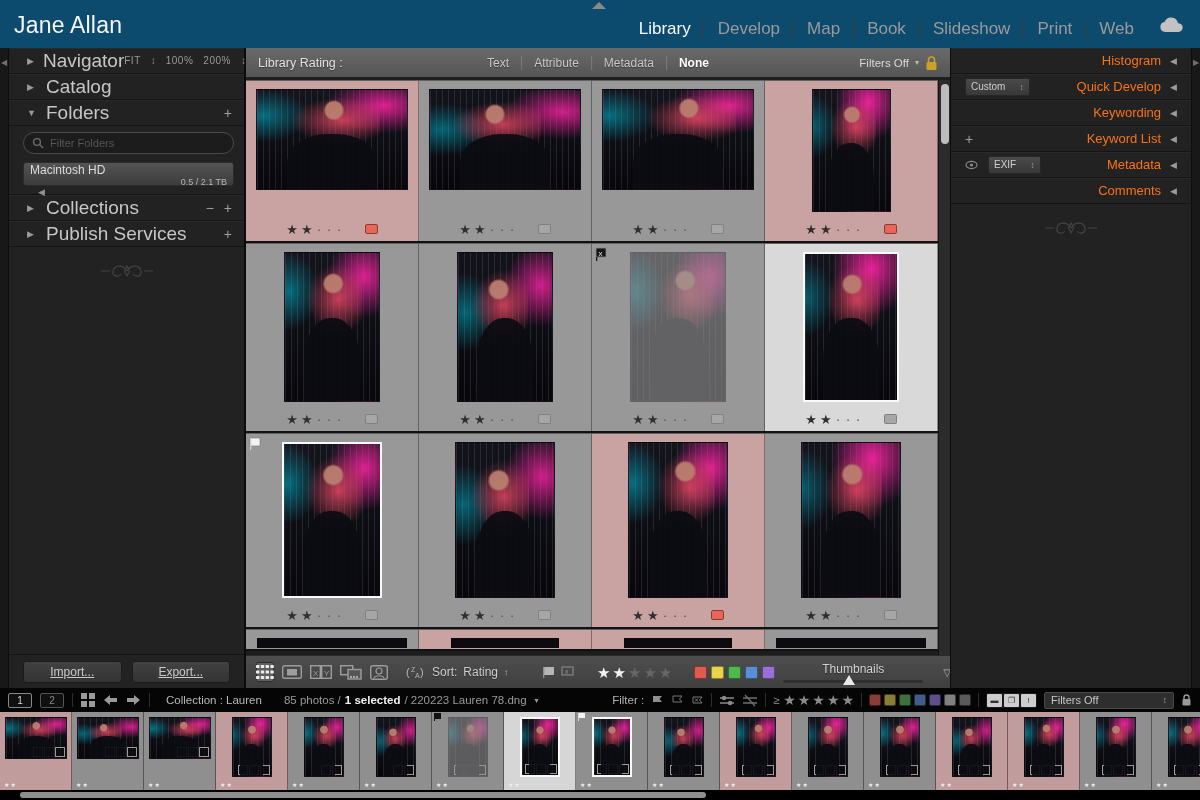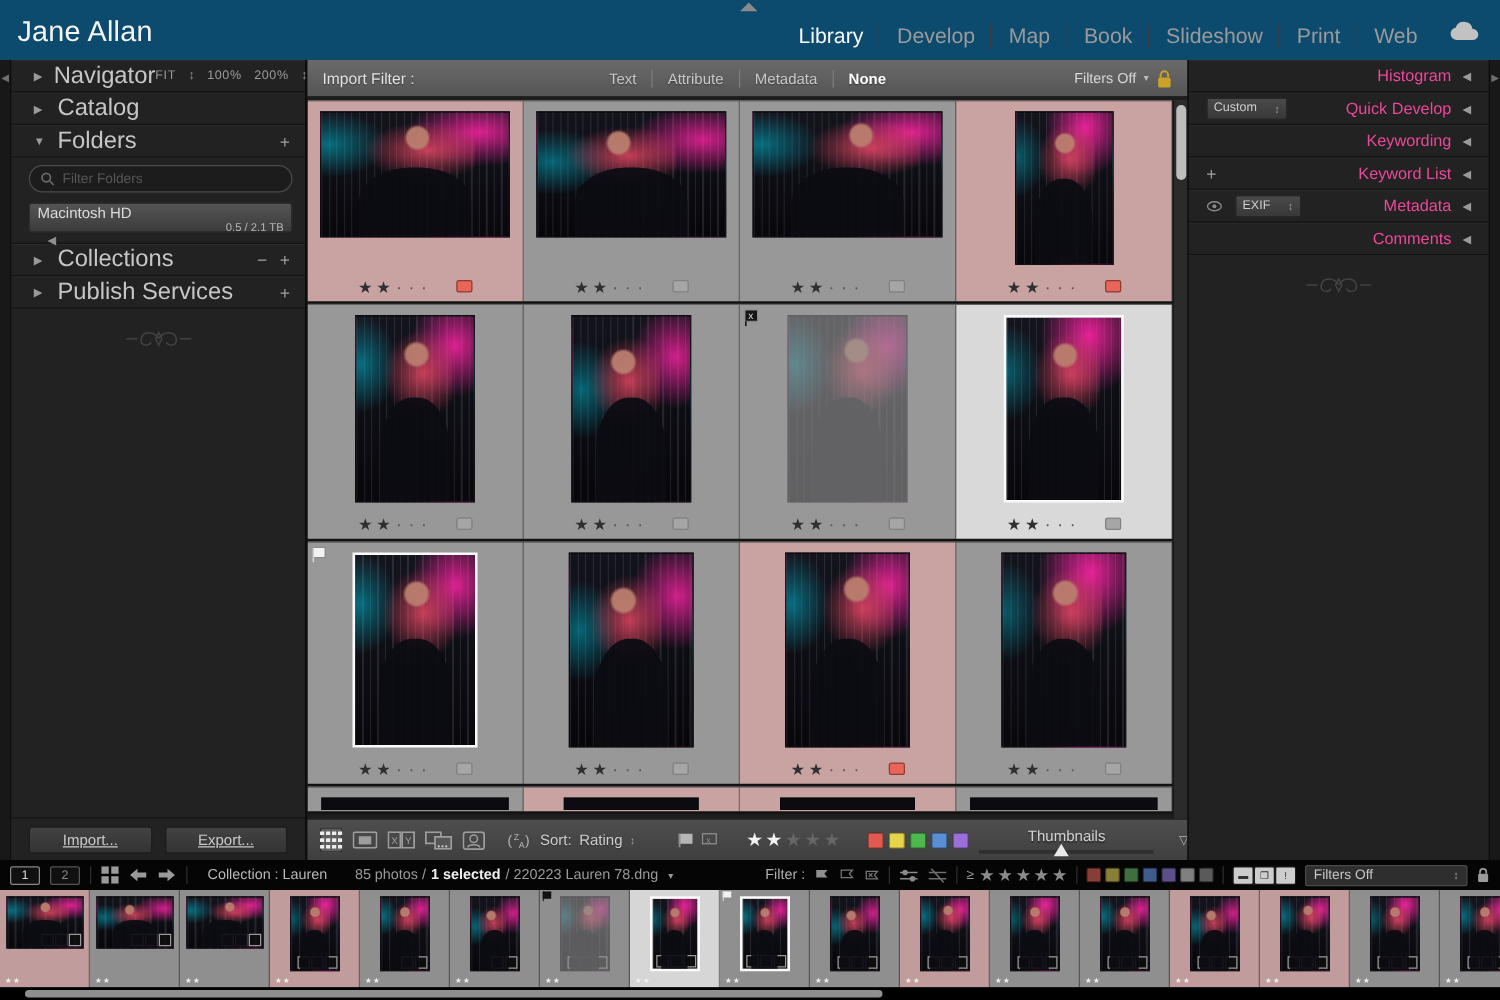--- a/index.html
+++ b/index.html
@@ -48,21 +48,21 @@
   .flourish { display:flex; justify-content:center; padding:14px 0; opacity:.75; }
 
   #panel-end-left { position:absolute; bottom:0; left:9px; right:0; height:34px; display:flex; gap:10px;
     align-items:center; padding:0 14px; background:#222; border-top:1px solid #141414; }
   .lr-btn { flex:1; height:22px; background:linear-gradient(#424242,#333333); border:1px solid #1c1c1c;
     border-radius:3px; color:#c9c9c9; font-size:12px; display:flex; align-items:center; justify-content:center;text-decoration:underline; }
 
   
   .rrow { position:relative; height:26px; display:flex; align-items:center; padding:0 14px;
     border-bottom:1px solid #141414; box-shadow:0 1px 0 rgba(255,255,255,.04) inset; }
-  .rrow .plabel { margin-left:auto; font-size:13px; color:#ec4899; }
+  .rrow .plabel { margin-left:auto; font-size:13px; color:#f97316; }
   .rrow .tri-r { font-size:9px; color:#9a9a9a; margin-left:9px; }
   .mini-select { display:flex; align-items:center; height:18px; background:linear-gradient(#4a4a4a,#383838);
     border:1px solid #262626; border-radius:2px; padding:0 5px; font-size:10px; color:#cfcfcf; }
   .mini-select .ud { margin-left:14px; font-size:9px; color:#9a9a9a; }
   #sync-row { position:absolute; bottom:0; left:0; right:9px; height:34px; display:flex; gap:8px;
     align-items:center; padding:0 12px; border-top:1px solid #141414; }
   .sync-btn { flex:1; height:22px; background:#2e2e2e; border:1px solid #222; border-radius:3px;
     color:#6b6b6b; font-size:12px; display:flex; align-items:center; justify-content:center; }
   #sync-toggle { width:14px; height:16px; background:#3a3a3a; border:1px solid #262626; border-radius:2px; }
 
@@ -280,21 +280,21 @@
     </div>
   </div>
   <div id="panel-end-left">
     <div class="lr-btn">Import...</div>
     <div class="lr-btn">Export...</div>
   </div>
 </div>
 
 <div id="center">
   <div id="filter-bar">
-    <span id="filter-title">Import Filter :</span>
+    <span id="filter-title">Library Rating :</span>
     <div id="filter-tabs">
         <span class="ftab">Text</span>
         <span class="ftab">Attribute</span>
         <span class="ftab">Metadata</span>
         <span class="ftab active">None</span>
       </div>
     <div id="filter-state">
       <span>Filters Off</span>
       <span class="car">▾</span>
       <svg width="13" height="16" viewBox="0 0 13 16">

